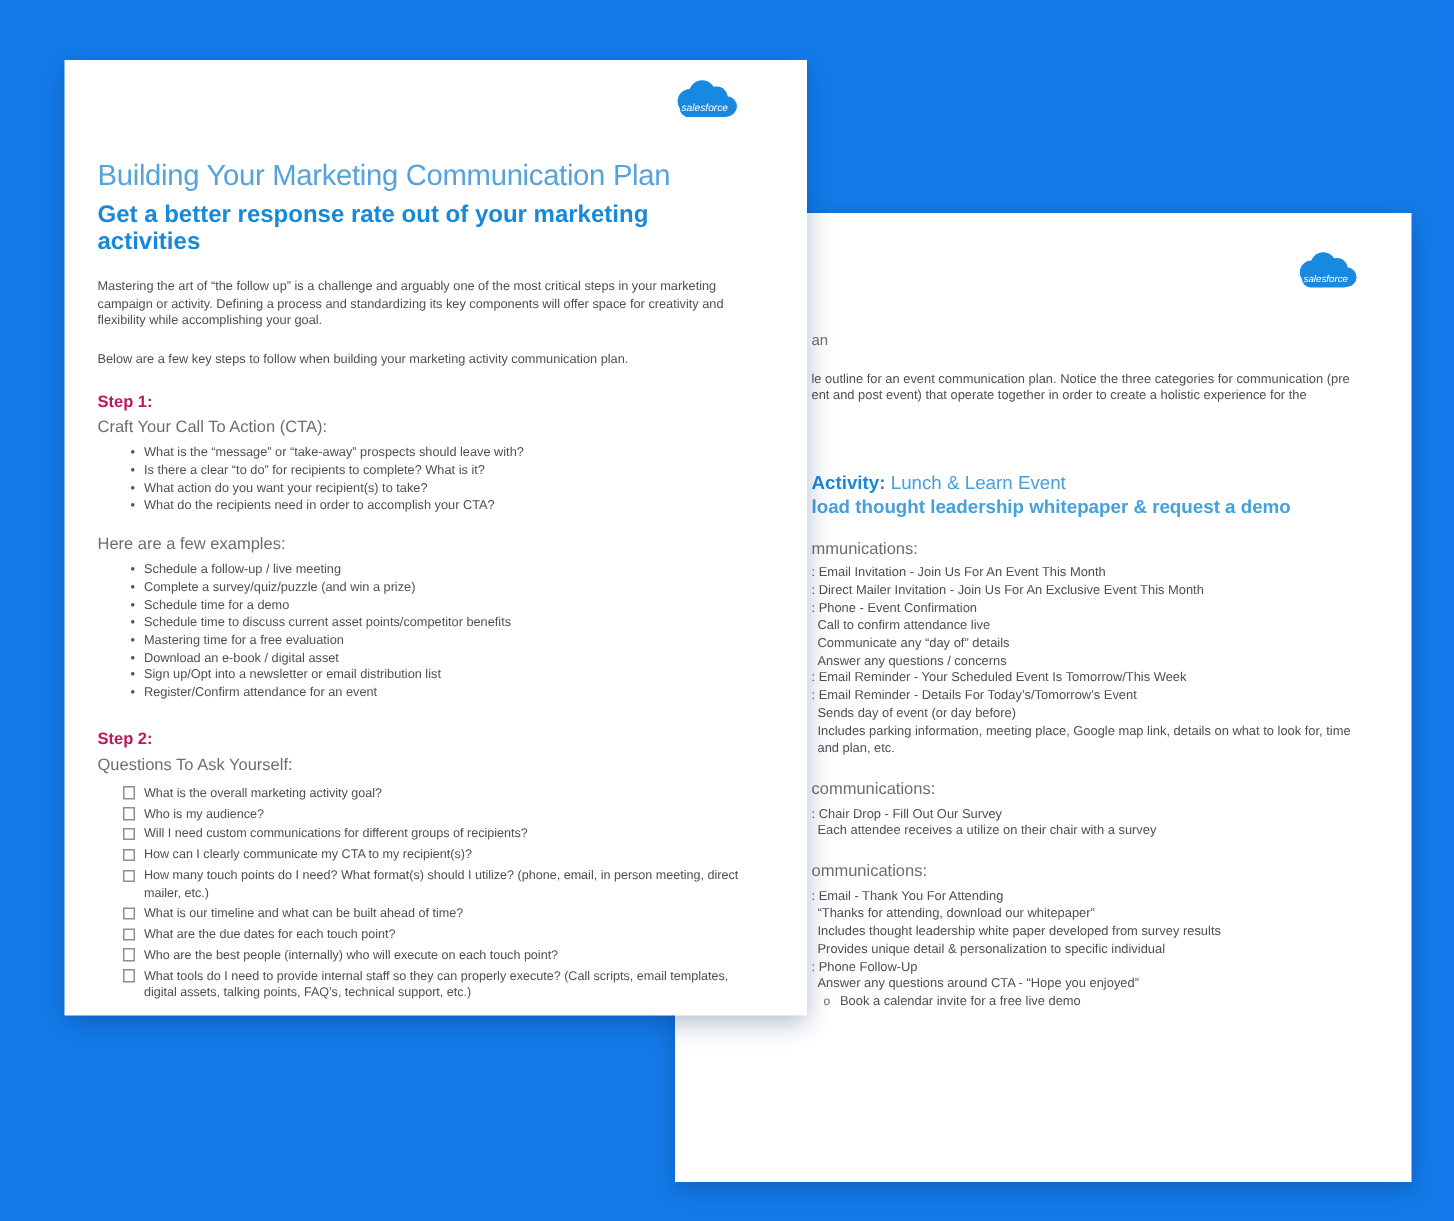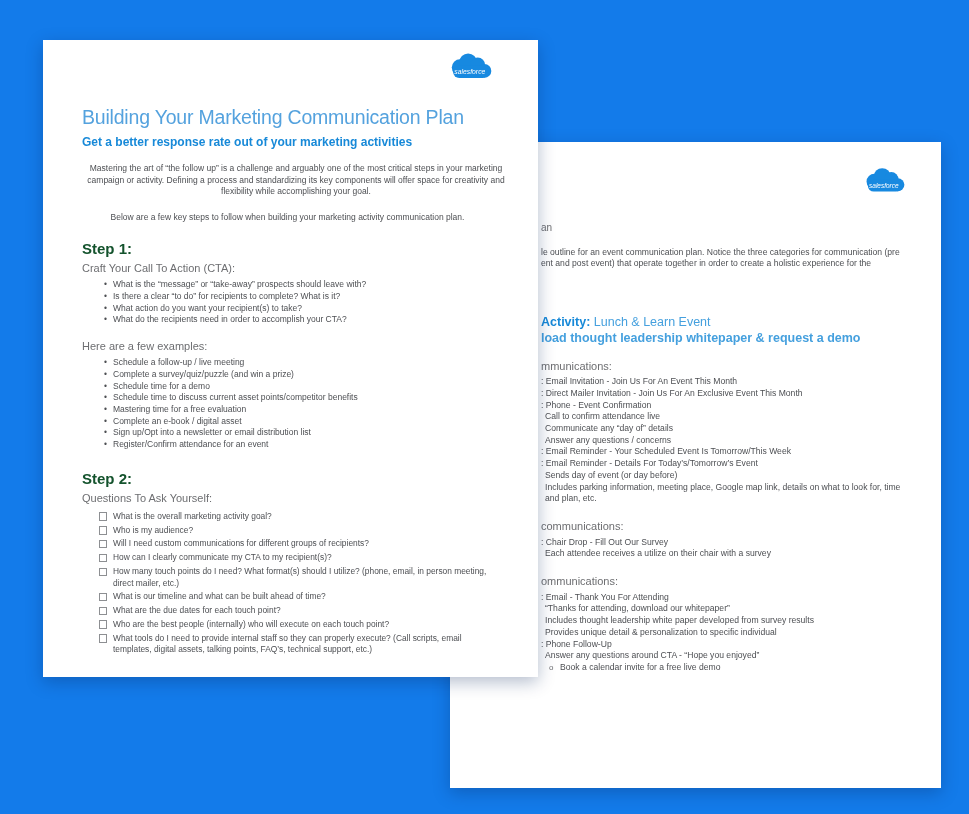--- a/index.html
+++ b/index.html
@@ -12,27 +12,27 @@
   .page{position:absolute;background:#fff;box-shadow:0 5px 16px rgba(8,35,90,.30);}
   #front-page{left:43px;top:40px;width:495px;height:637px;z-index:2;}
   #back-page{left:450px;top:142px;width:491px;height:646px;z-index:1;}
 
   .logo{position:absolute;}
   #front-logo{top:11px;right:45px;width:46px;height:33px;}
   #back-logo{top:24px;right:35px;width:44px;height:31px;}
   .logo svg{width:100%;height:100%;display:block;}
 
   
-  .fc{padding:12px 45px 0 39px;}
+  .fc{padding:12px 45px 0 22px;}
   .title{margin-top:54px;font-size:19.5px;letter-spacing:-0.2px;color:#54A2DE;font-weight:400;}
-  .subtitle{margin-top:6px;font-size:12px;font-weight:bold;color:#1789D8;}
-  .bodytext{font-size:8.5px;line-height:11.6px;color:#4D4F53;text-align:center;}
+  .subtitle{margin-top:6px;font-size:16px;font-weight:bold;color:#1789D8;}
+  .bodytext{font-size:8.5px;line-height:11.6px;color:#4D4F53;}
   .intro{margin-top:14px;width:428px;}
   .intro2{margin-top:14px;}
-  .step-h{margin-top:17px;font-size:15px;font-weight:bold;color:#14532d;}
+  .step-h{margin-top:17px;font-size:11px;font-weight:bold;color:#be185d;}
   .gray-h{margin-top:5px;font-size:11px;color:#6D6E71;}
   .blist{margin-top:5px;}
   .brow{position:relative;padding-left:31px;font-size:8.5px;line-height:11.7px;color:#4D4F53;}
   .brow::before{content:"•";position:absolute;left:22px;top:0;color:#4D4F53;}
   .examples-h{margin-top:14px;}
   .step2-h{margin-top:19px;}
   .clist{margin-top:7px;}
   .crow{position:relative;padding-left:31px;font-size:8.4px;line-height:11.6px;color:#4D4F53;margin-bottom:2.2px;}
   .cbx{position:absolute;left:17px;top:1.6px;width:6.4px;height:6.4px;border:1px solid #8d8f92;background:#fff;}
 
@@ -128,21 +128,21 @@
         <div class="brow"><span>What do the recipients need in order to accomplish your CTA?</span></div>
       </div>
 
     <div class="gray-h examples-h">Here are a few examples:</div>
     <div class="blist">
         <div class="brow"><span>Schedule a follow-up / live meeting</span></div>
         <div class="brow"><span>Complete a survey/quiz/puzzle (and win a prize)</span></div>
         <div class="brow"><span>Schedule time for a demo</span></div>
         <div class="brow"><span>Schedule time to discuss current asset points/competitor benefits</span></div>
         <div class="brow"><span>Mastering time for a free evaluation</span></div>
-        <div class="brow"><span>Complete an e-book / digital asset</span></div>
+        <div class="brow"><span>Download an e-book / digital asset</span></div>
         <div class="brow"><span>Sign up/Opt into a newsletter or email distribution list</span></div>
         <div class="brow"><span>Register/Confirm attendance for an event</span></div>
       </div>
 
     <div class="step-h step2-h">Step 2:</div>
     <div class="gray-h">Questions To Ask Yourself:</div>
     <div class="clist">
         <div class="crow"><span class="cbx"></span><span>What is the overall marketing activity goal?</span></div>
         <div class="crow"><span class="cbx"></span><span>Who is my audience?</span></div>
         <div class="crow"><span class="cbx"></span><span>Will I need custom communications for different groups of recipients?</span></div>

